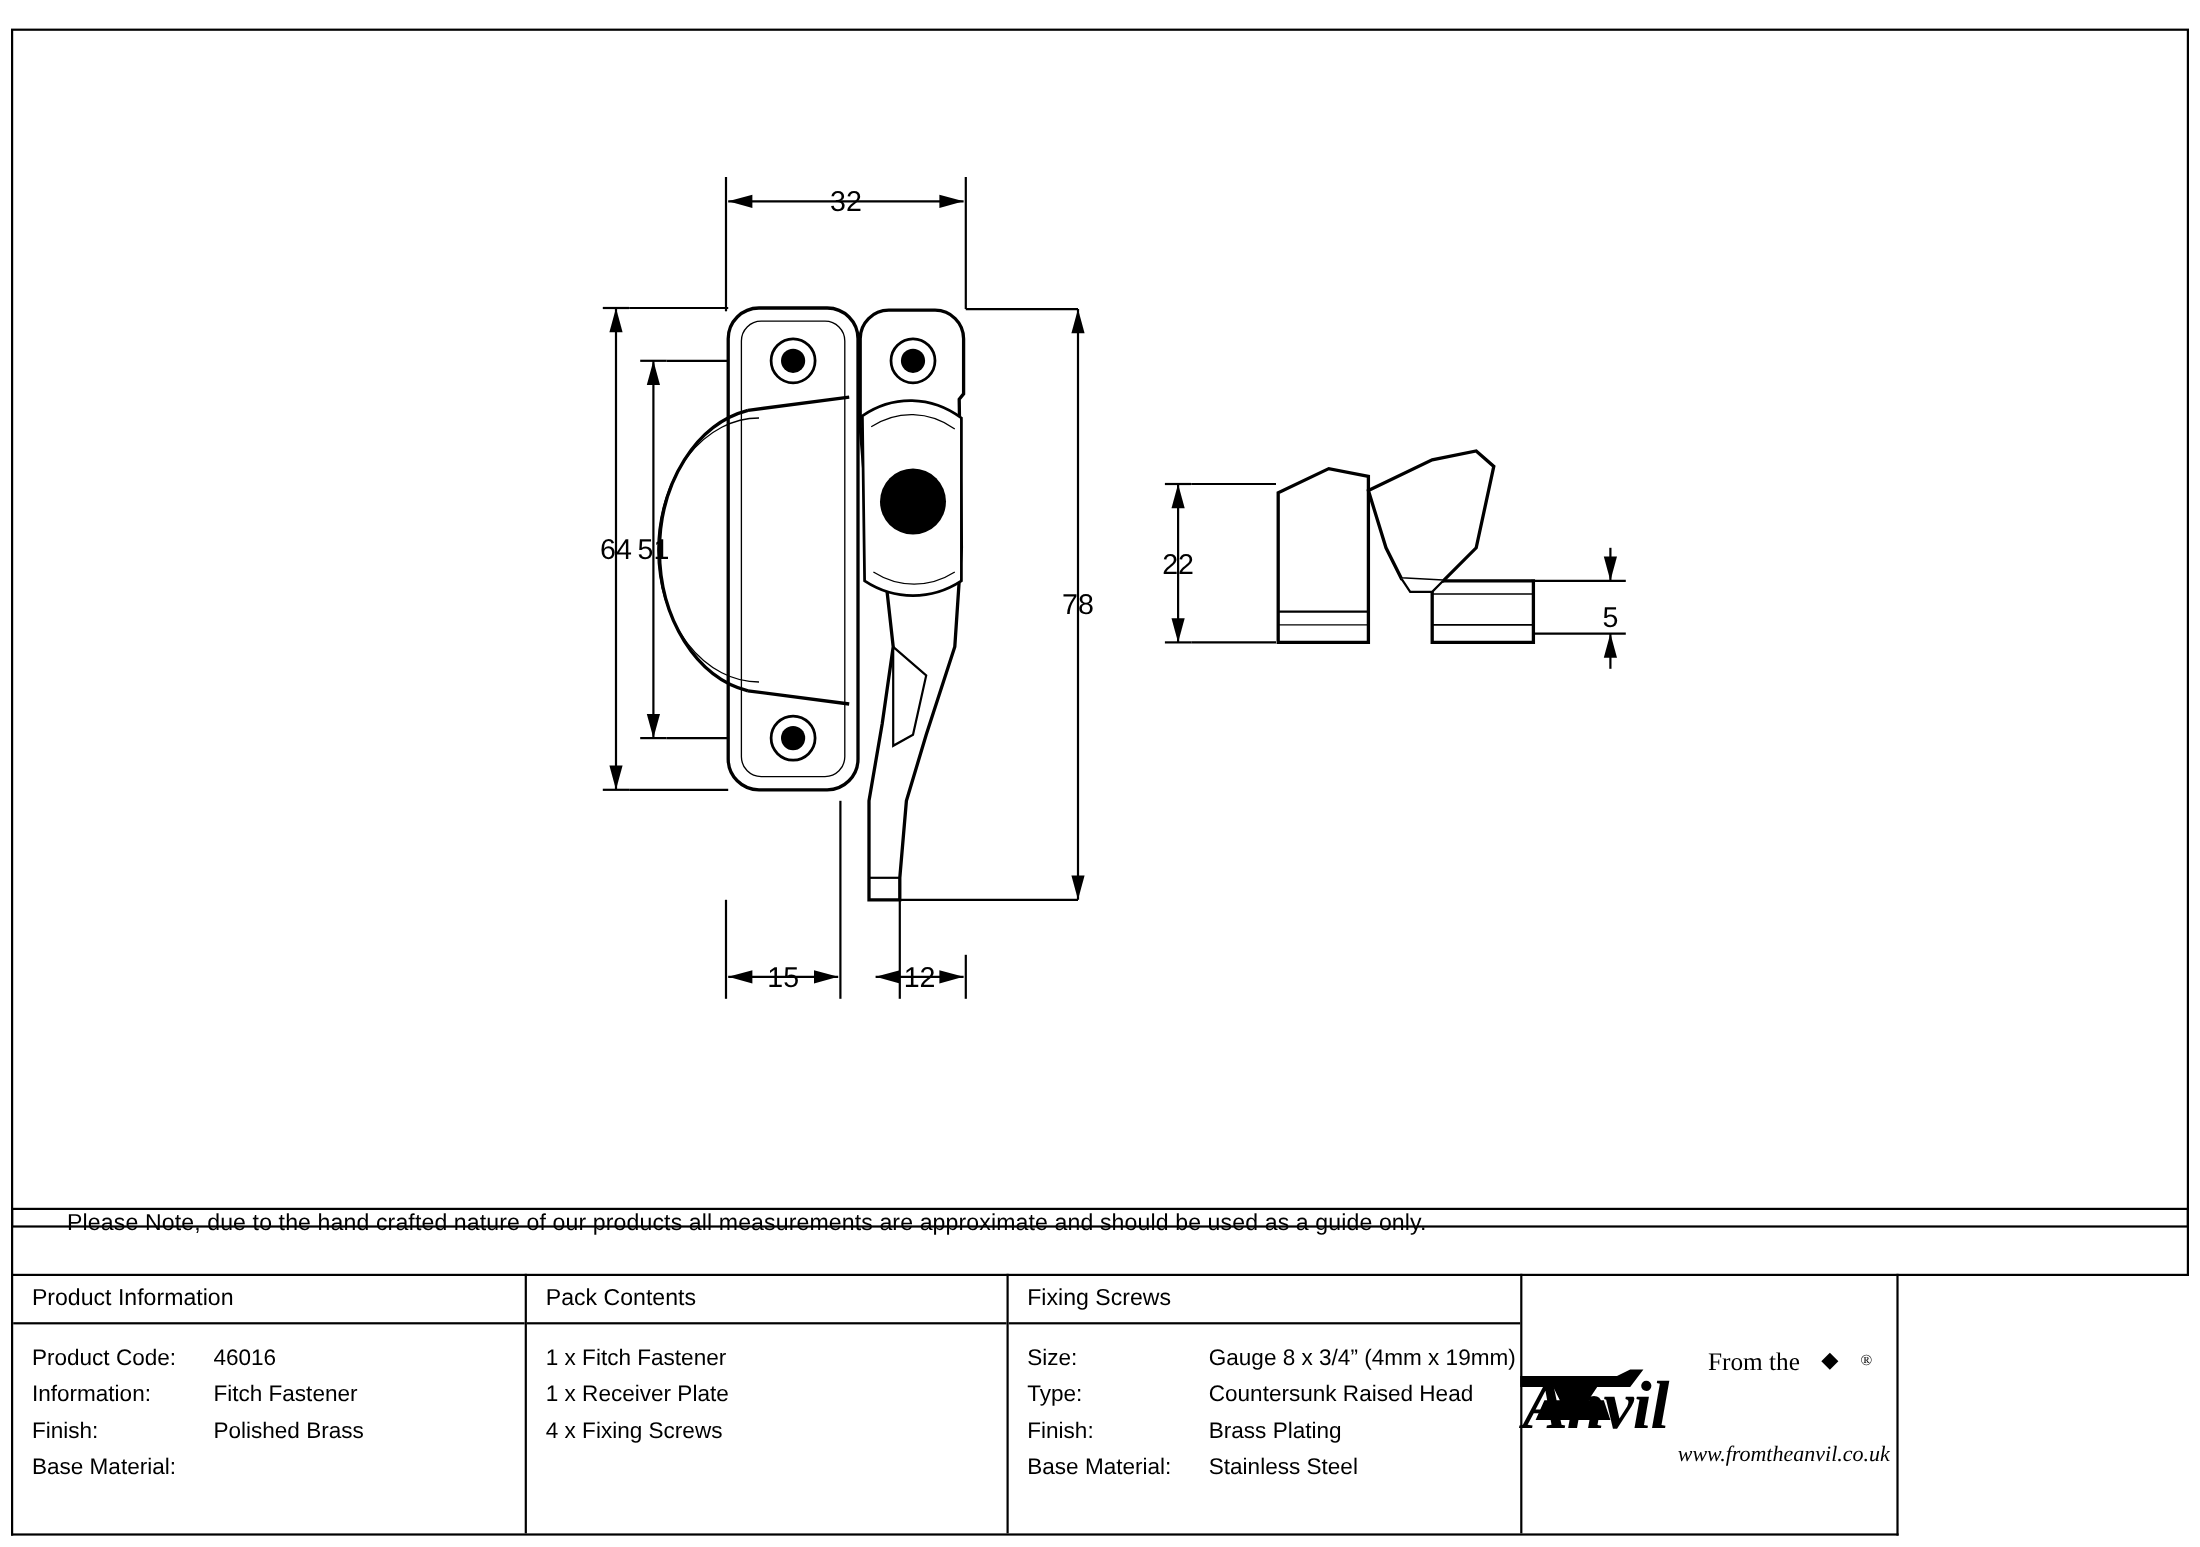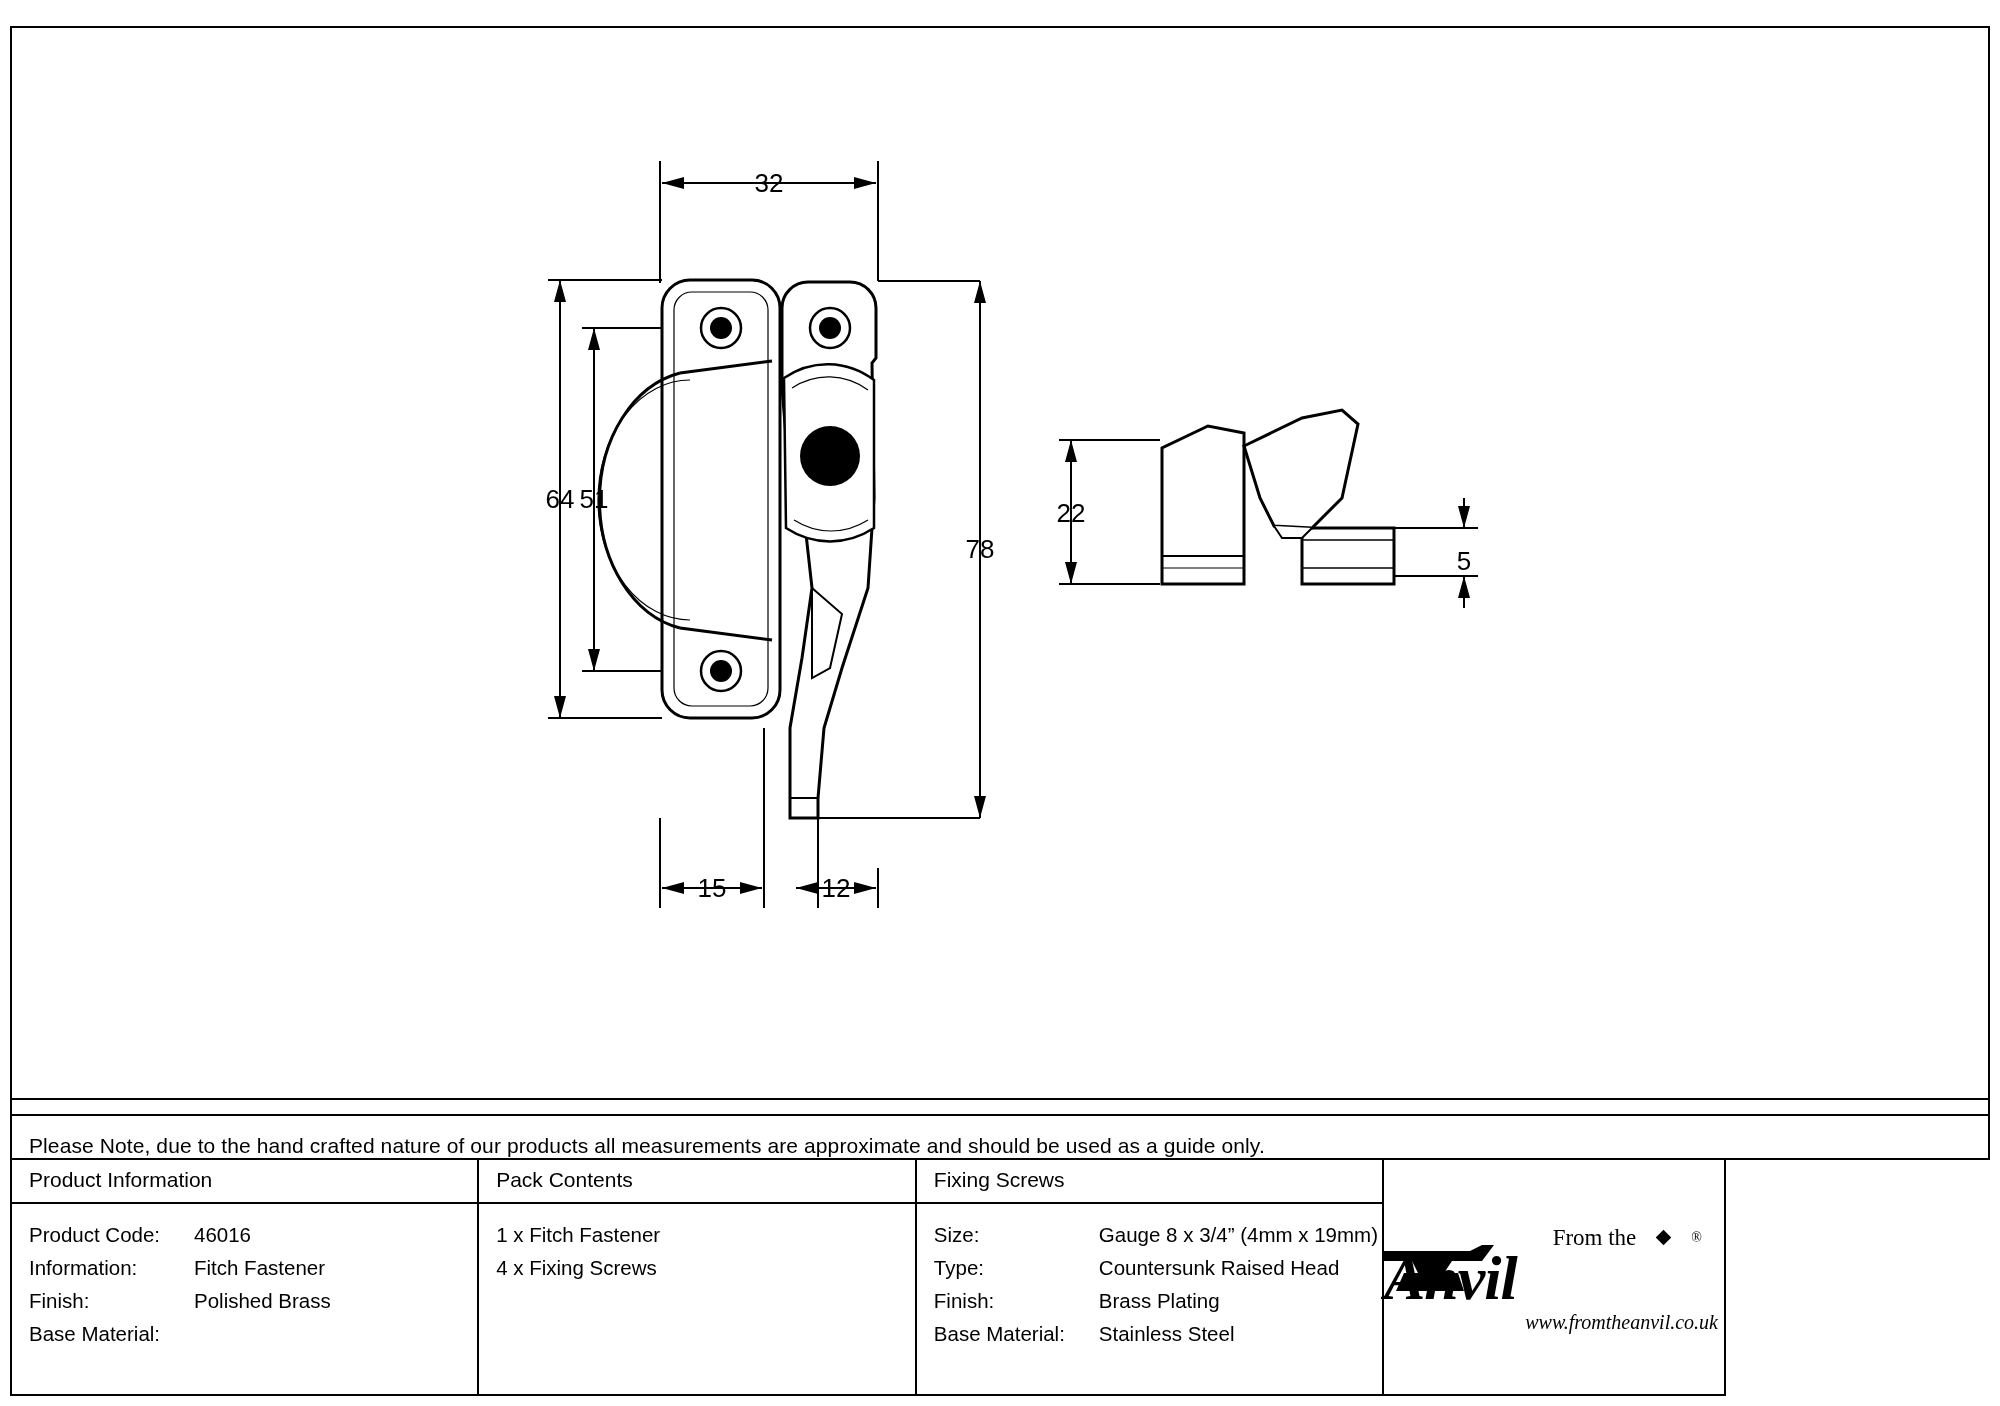--- a/index.html
+++ b/index.html
@@ -36,21 +36,22 @@
   .note-row {
     position: absolute;
     left: 10px;
     top: 1098px;
     width: 1980px;
     height: 62px;
     border: 2px solid #000;
     border-top: 2px solid #000;
     box-sizing: border-box;
     display: flex;
-    align-items: flex-end;
+    align-items: flex-start;
+    padding-left: 32px;
   }
   .note-text {
     padding-left: 17px;
     font-size: 21px;
     letter-spacing: 0.1px;
   }
   
   .info-table {
     position: absolute;
     left: 10px;
@@ -303,20 +304,21 @@
         <div class="kv">
           <span class="k">Base Material:</span>
         </div>
       </div>
     </div>
 
     <div class="col col-pack">
       <div class="col-head">Pack Contents</div>
       <div class="col-body">
         <div class="pack-line">1 x Fitch Fastener</div>
+        <div class="pack-line">1 x Receiver Plate</div>
         <div class="pack-line">4 x Fixing Screws</div>
       </div>
     </div>
 
     <div class="col col-screws screws">
       <div class="col-head">Fixing Screws</div>
       <div class="col-body">
         <div class="kv">
           <span class="k">Size:</span>
           <span class="v">Gauge 8 x 3/4” (4mm x 19mm)</span>

